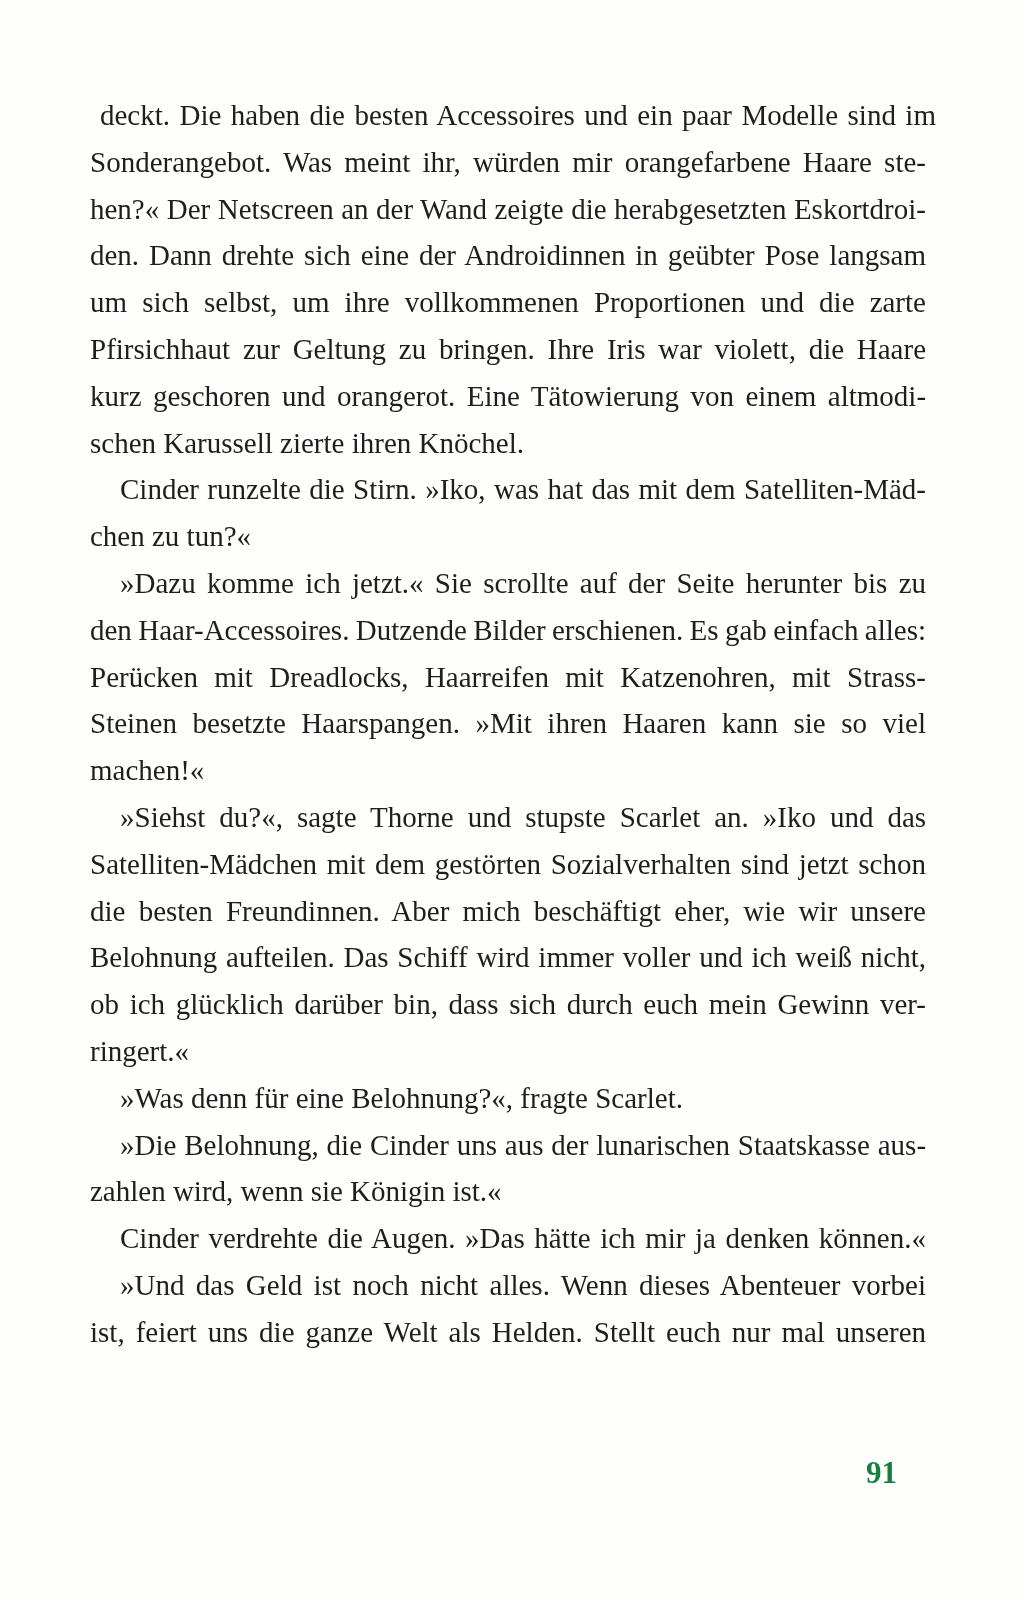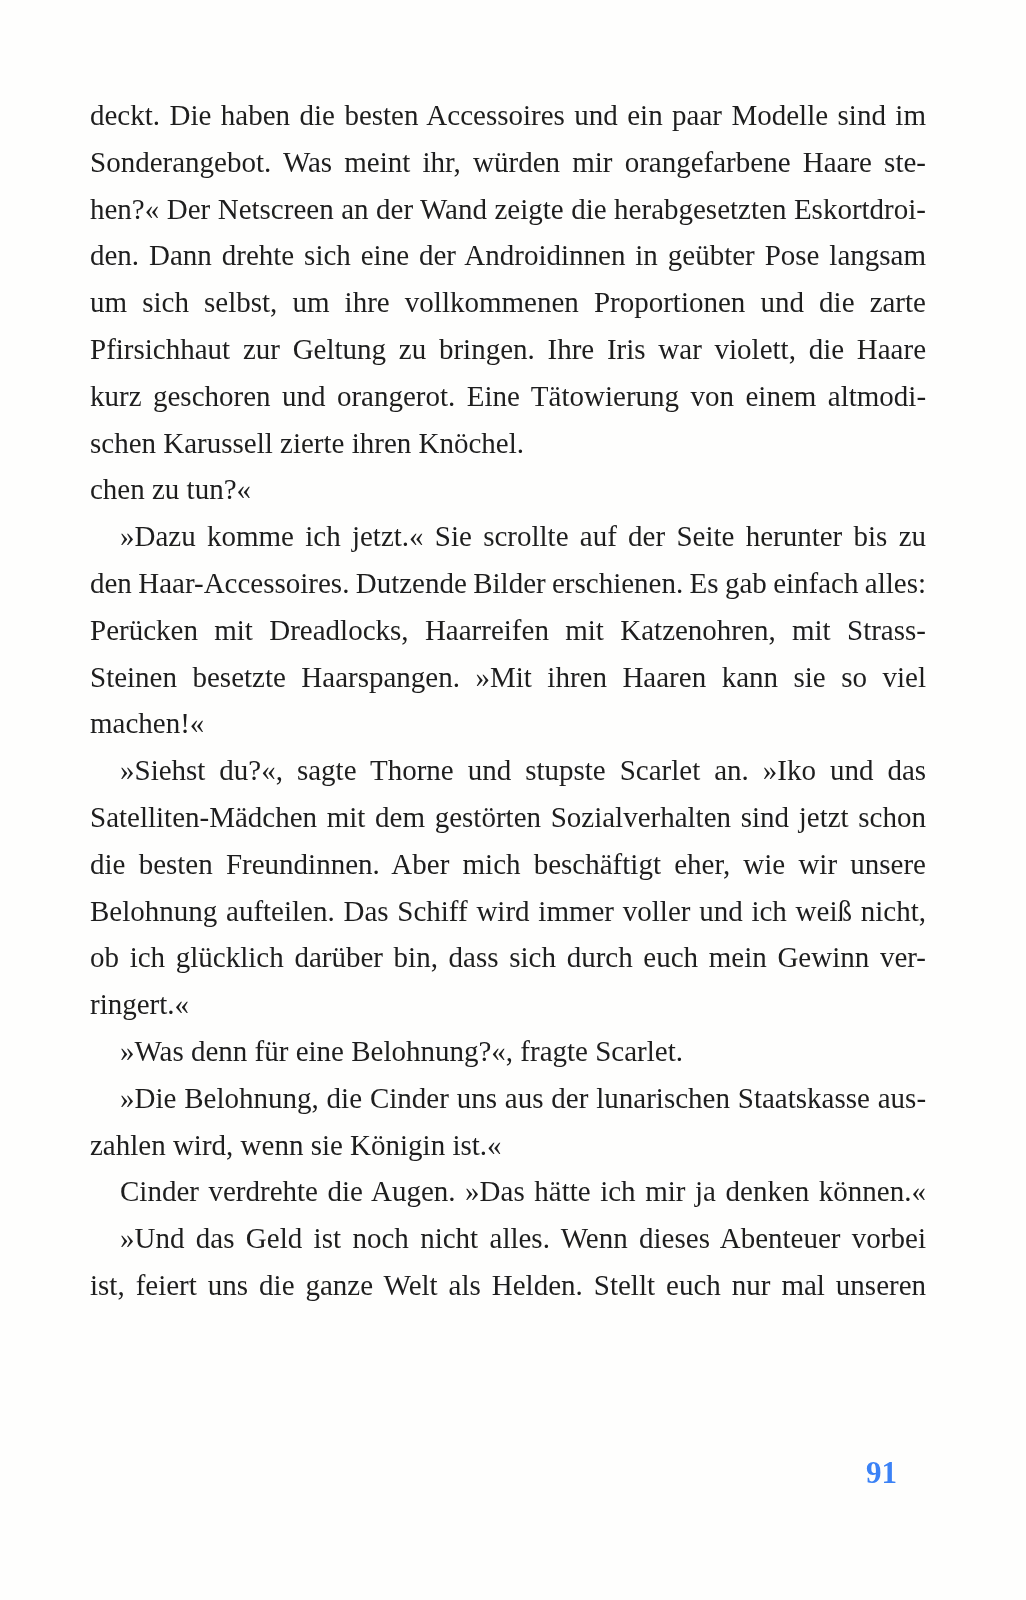--- a/index.html
+++ b/index.html
@@ -36,36 +36,37 @@
   .line.indent {
     padding-left: 30px;
   }
   .folio {
     position: absolute;
     right: 129px;
     top: 1456px;
     font-size: 31px;
     line-height: 34px;
     font-weight: bold;
-    color: #3b82f6;
+    color: #15803d;
   }
 </style>
 </head>
 <body>
 
 <main class="page">
   <div class="text-block" id="text-block">
-      <div class="line"><span style="word-spacing: 2.2px;">deckt. Die haben die besten Accessoires und ein paar Modelle sind im</span></div>
+      <div class="line"><span style="word-spacing: 2.2px; margin-left: 10px;">deckt. Die haben die besten Accessoires und ein paar Modelle sind im</span></div>
       <div class="line"><span style="word-spacing: 4.95px; text-align: right;">Sonderangebot. Was meint ihr, würden mir orangefarbene Haare ste-</span></div>
       <div class="line"><span style="word-spacing: 0.25px;">hen?« Der Netscreen an der Wand zeigte die herabgesetzten Eskortdroi-</span></div>
       <div class="line"><span style="word-spacing: 2.66px;">den. Dann drehte sich eine der Androidinnen in geübter Pose langsam</span></div>
       <div class="line"><span style="word-spacing: 7.87px;">um sich selbst, um ihre vollkommenen Proportionen und die zarte</span></div>
       <div class="line"><span style="word-spacing: 5.49px;">Pfirsichhaut zur Geltung zu bringen. Ihre Iris war violett, die Haare</span></div>
       <div class="line"><span style="word-spacing: 4.21px;">kurz geschoren und orangerot. Eine Tätowierung von einem altmodi-</span></div>
       <div class="line"><span>schen Karussell zierte ihren Knöchel.</span></div>
+      <div class="line indent"><span style="word-spacing: 1.19px;">Cinder runzelte die Stirn. »Iko, was hat das mit dem Satelliten-Mäd-</span></div>
       <div class="line"><span>chen zu tun?«</span></div>
       <div class="line indent"><span style="word-spacing: 4.02px;">»Dazu komme ich jetzt.« Sie scrollte auf der Seite herunter bis zu</span></div>
       <div class="line"><span style="word-spacing: -0.91px; text-align: right;">den Haar-Accessoires. Dutzende Bilder erschienen. Es gab einfach alles:</span></div>
       <div class="line"><span style="word-spacing: 9.1px;">Perücken mit Dreadlocks, Haarreifen mit Katzenohren, mit Strass-</span></div>
       <div class="line"><span style="word-spacing: 8.24px;">Steinen besetzte Haarspangen. »Mit ihren Haaren kann sie so viel</span></div>
       <div class="line"><span>machen!«</span></div>
       <div class="line indent"><span style="word-spacing: 6.72px;">»Siehst du?«, sagte Thorne und stupste Scarlet an. »Iko und das</span></div>
       <div class="line"><span style="word-spacing: 2.42px;">Satelliten-Mädchen mit dem gestörten Sozialverhalten sind jetzt schon</span></div>
       <div class="line"><span style="word-spacing: 5.95px;">die besten Freundinnen. Aber mich beschäftigt eher, wie wir unsere</span></div>
       <div class="line"><span style="word-spacing: 1.5px;">Belohnung aufteilen. Das Schiff wird immer voller und ich weiß nicht,</span></div>

